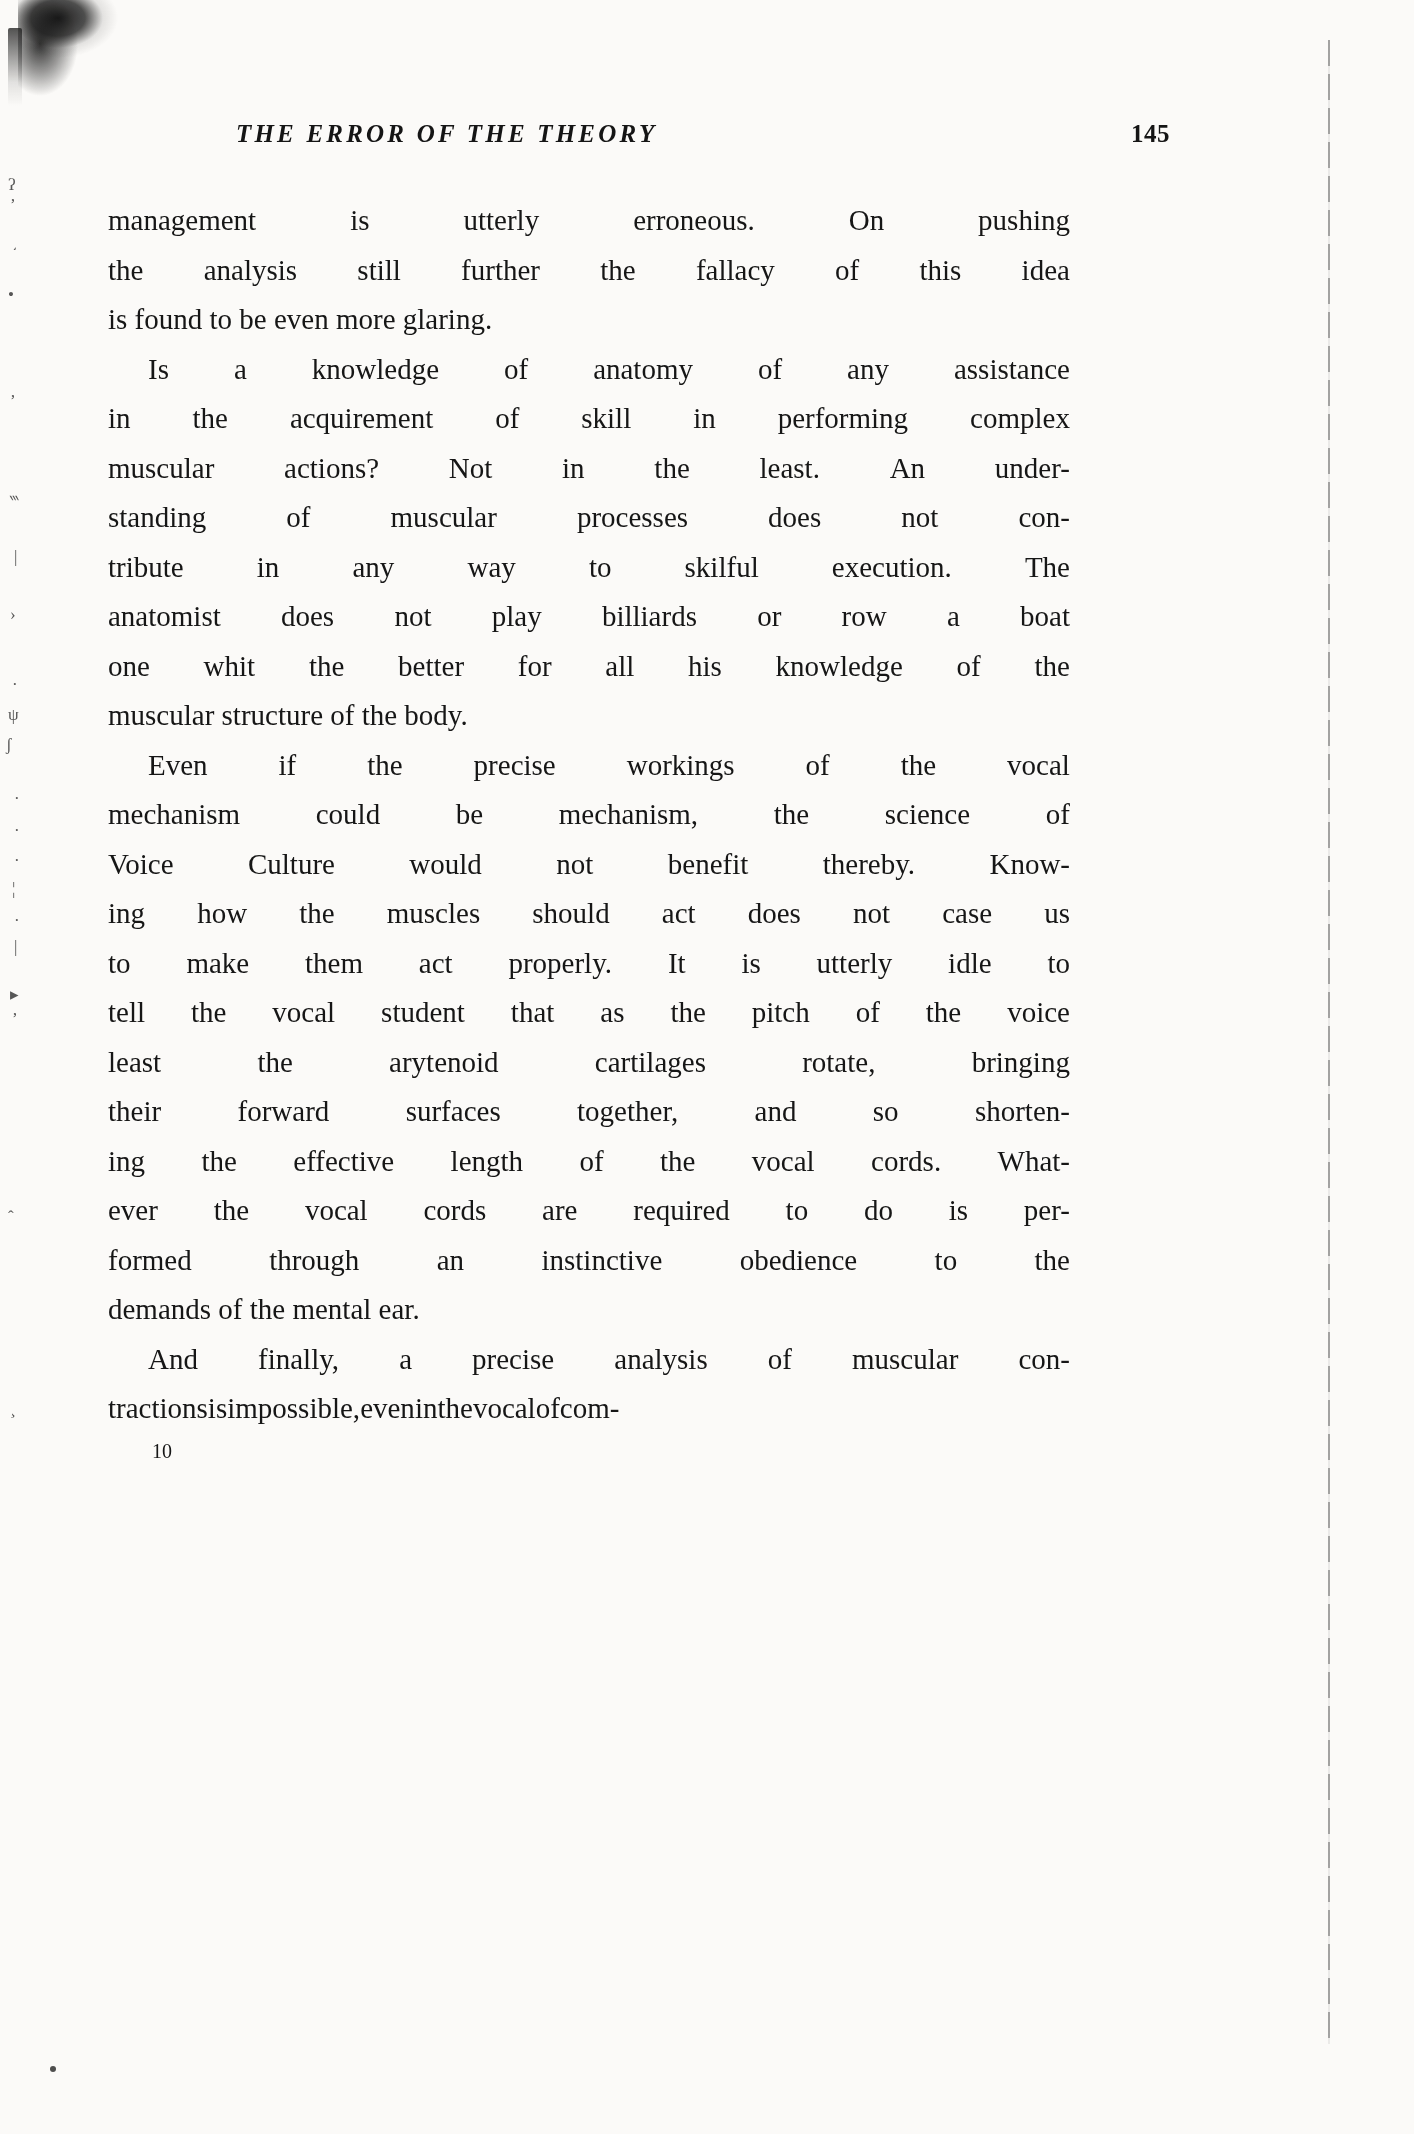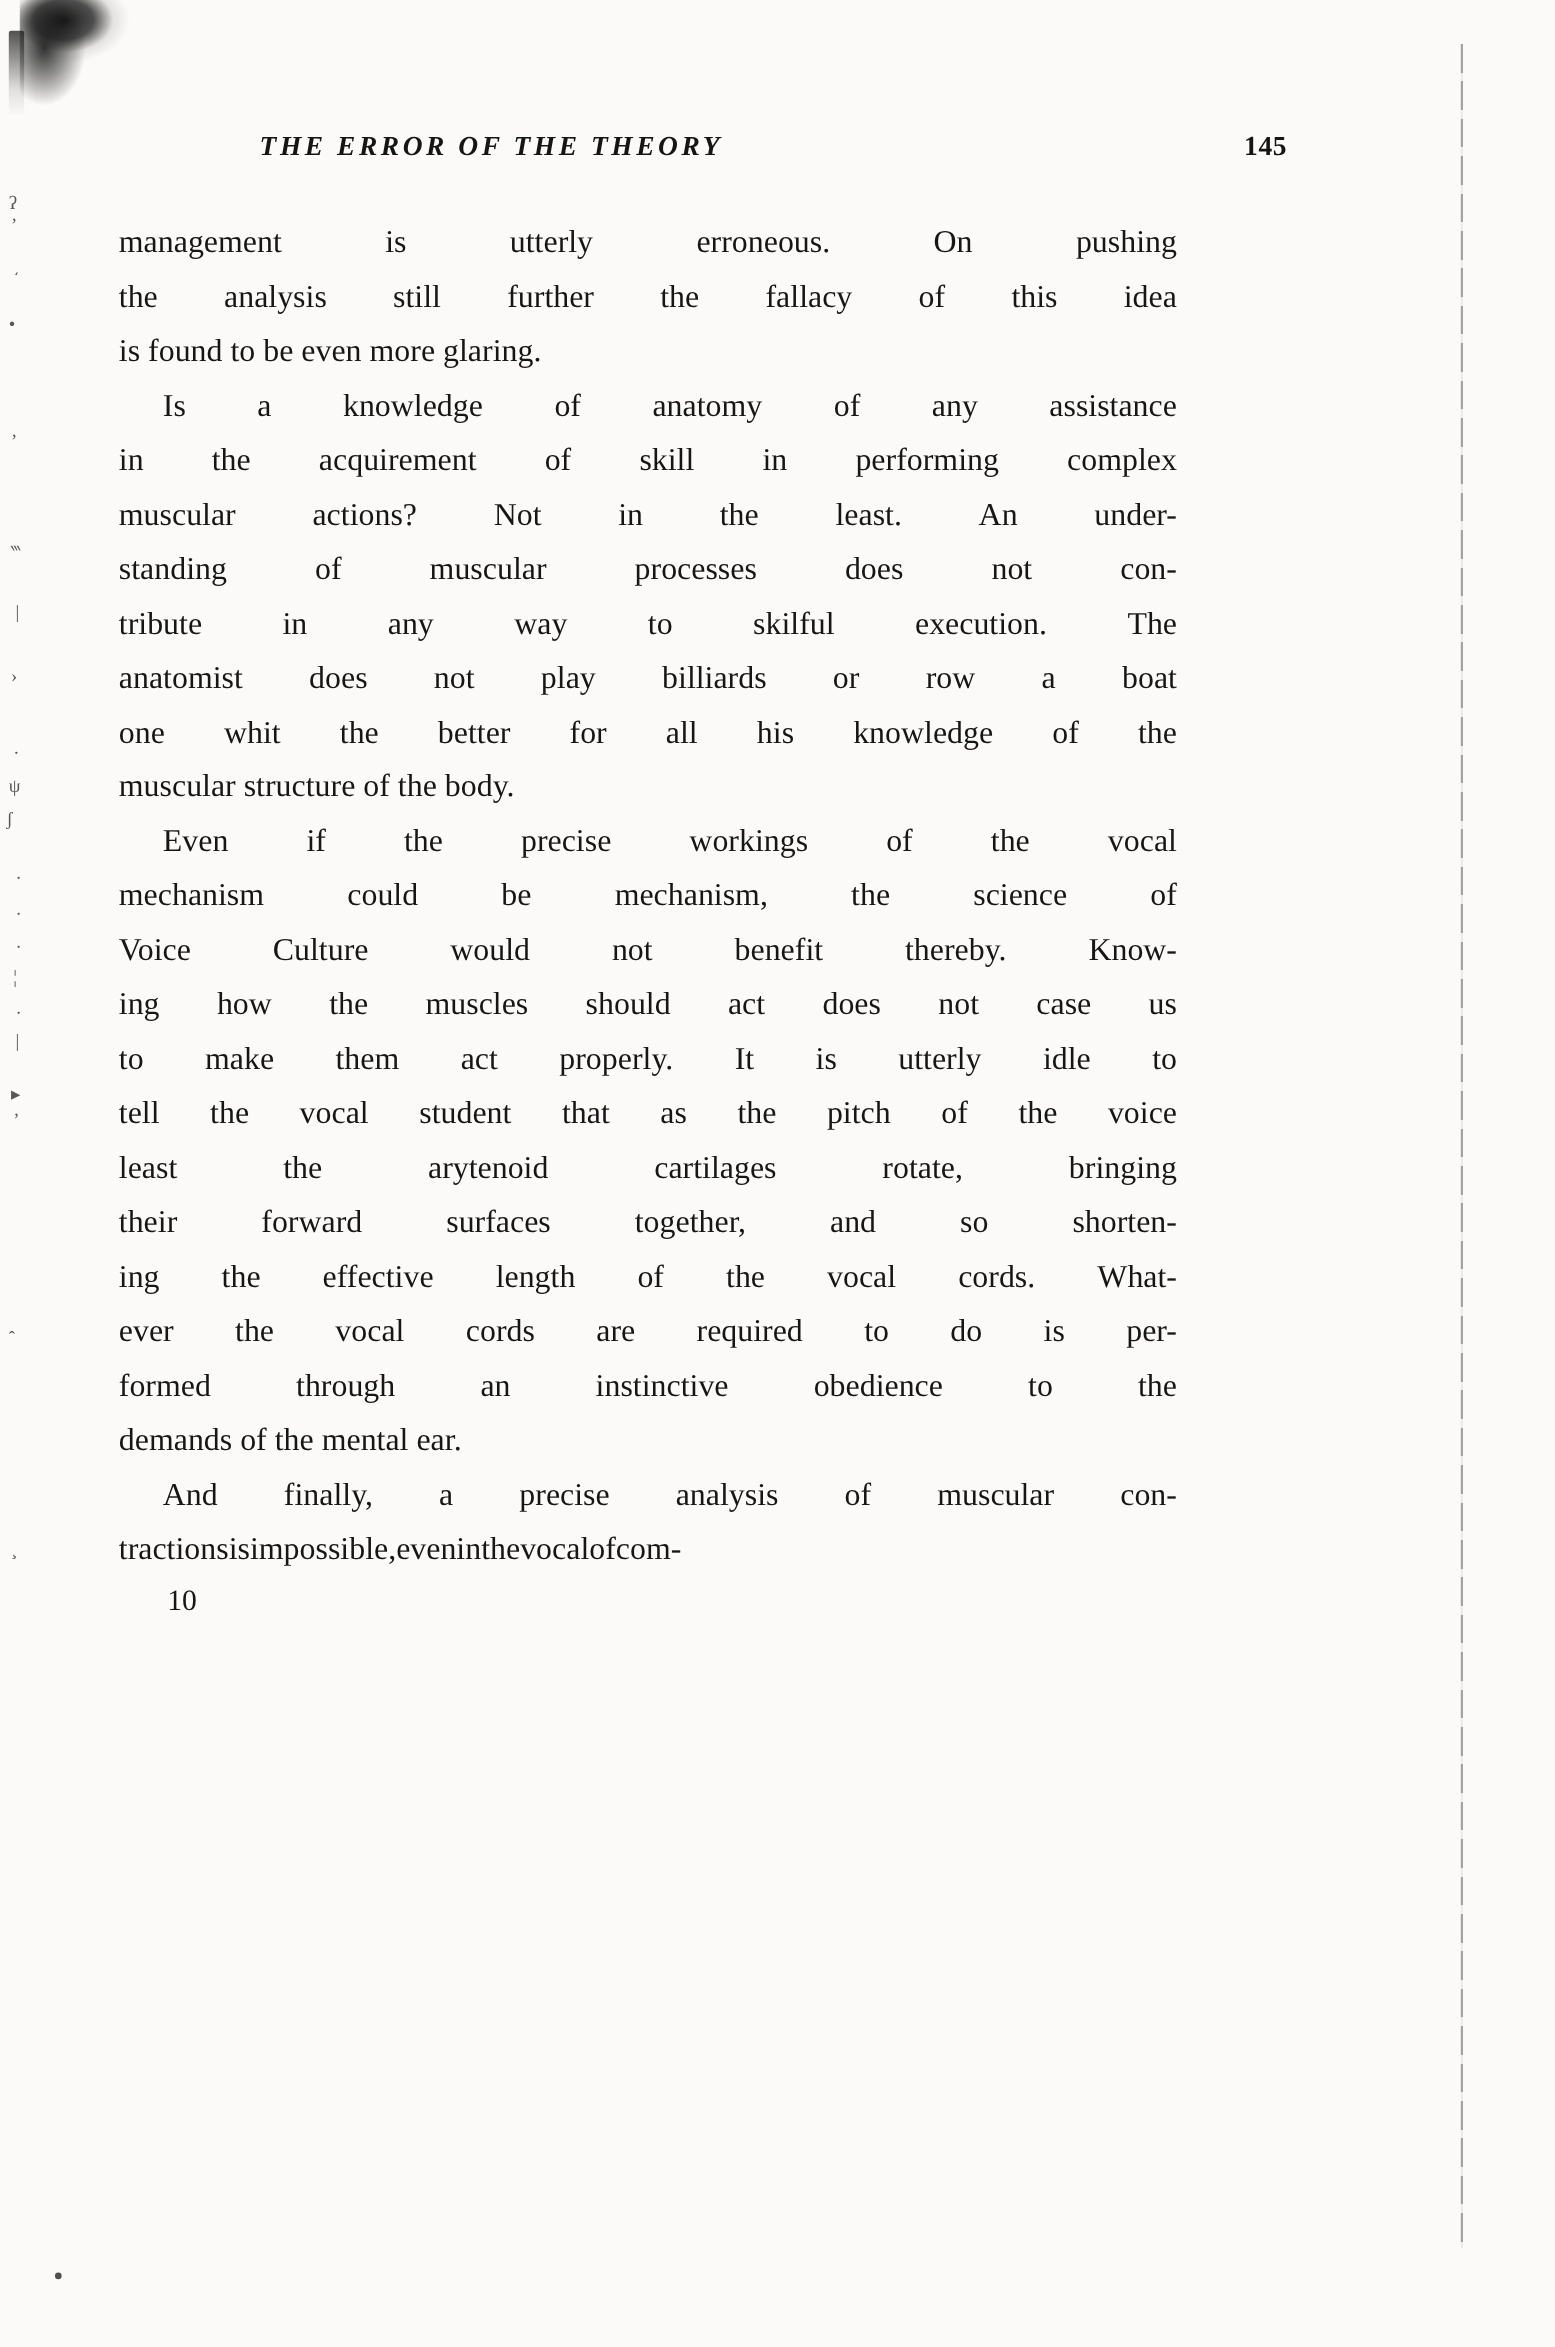--- a/index.html
+++ b/index.html
@@ -124,21 +124,21 @@
     display: flex;
     justify-content: space-between;
     white-space: pre;
   }
   .line.last { justify-content: flex-start; align-items: flex-end; }
   .line .w { display: inline-block; }
   .line.indent-first { padding-left: 40px; }
 
   .signature {
     margin-top: 6px;
-    font-size: 27px;
+    font-size: 20px;
     padding-left: 44px;
     color: #161616;
   }
 
   .bottom-dot {
     position: absolute;
     left: 50px;
     bottom: 62px;
     width: 6px;
     height: 6px;

